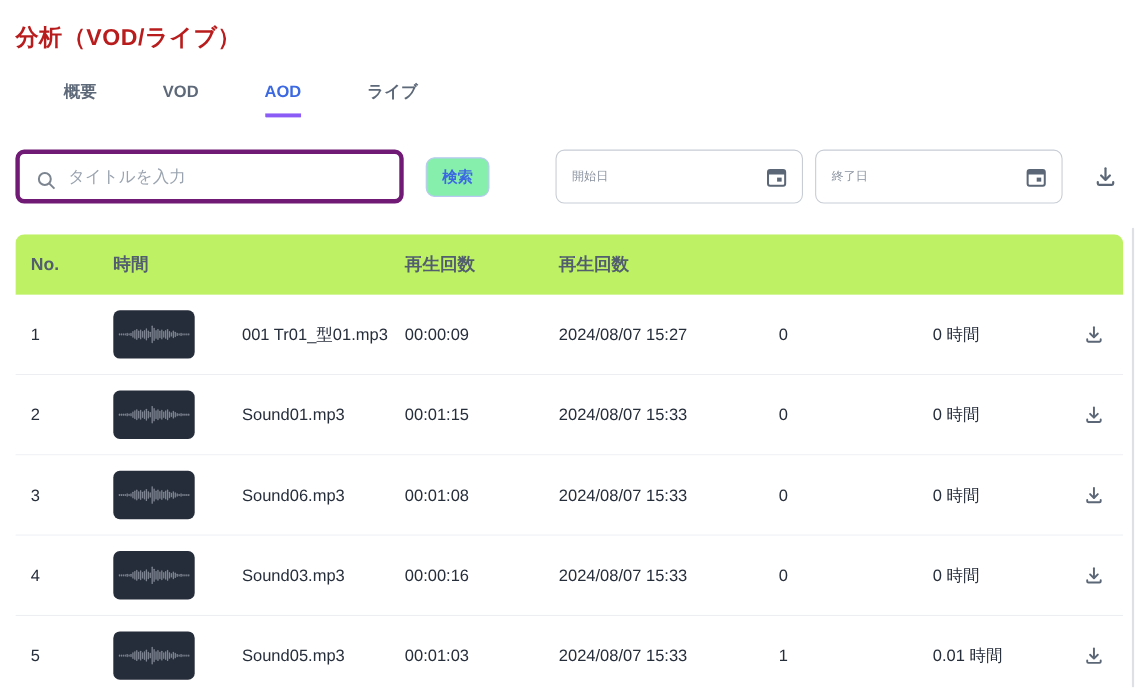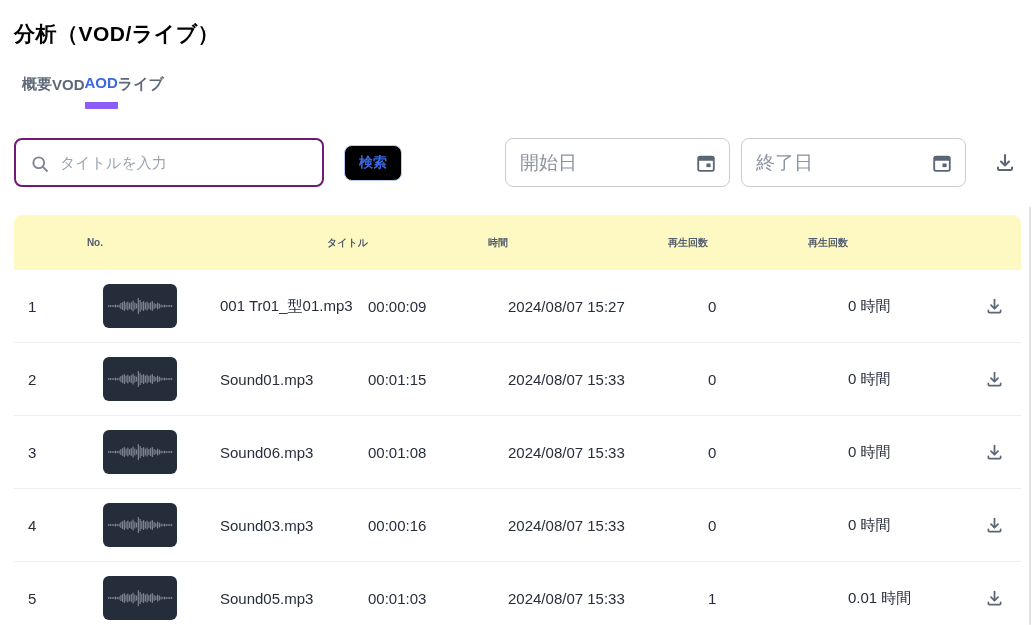--- a/index.html
+++ b/index.html
@@ -11,62 +11,62 @@
     overflow:hidden;
     position:relative;
   }
   .page { padding:0 14px; }
 
   
   .page-title {
     margin-top:20px;
     font-size:21px;
     font-weight:700;
-    color:#000000;
+    color:#b91c1c;
     letter-spacing:.5px;
   }
 
   
-  .tabs { display:flex; margin-top:26px; padding-left:8px; }
+  .tabs { display:flex; gap:60px; margin-top:26px; padding-left:8px;margin-left:36px; }
   .tab {
     font-size:15px; font-weight:700; color:#5d6878;
     padding-bottom:11px; cursor:pointer; background:none; border:none;
     border-bottom:3px solid transparent;
     font-family:inherit;
   }
-  .tab.active { color:#3c69e2; border-bottom:7px solid #8b5cf6; border-radius:1px; }
+  .tab.active { color:#3c69e2; border-bottom:4px solid #8b5cf6; border-radius:1px; }
 
   
   .toolbar { display:flex; align-items:center; margin-top:29px; }
   .search-box {
-    position:relative; width:310px; height:49px;
-    border:2px solid #701a75; border-radius:8px; background:#fff;
+    position:relative; width:353px; height:49px;
+    border:4px solid #701a75; border-radius:8px; background:#fff;
     display:flex; align-items:center;
   }
   .search-box svg { position:absolute; left:14px; top:14px; }
   .search-box input {
     border:none; outline:none; background:transparent;
     width:100%; height:100%; padding-left:44px; padding-right:10px;
     font-size:15px; color:#272e3b; font-family:inherit;
   }
   .search-box input::placeholder { color:#9aa3af; }
   .search-btn {
     margin-left:20px; height:36px; padding:0 14px;
-    background:#000000; border:1px solid #b9c9f2; border-radius:8px;
+    background:#86efac; border:1px solid #b9c9f2; border-radius:8px;
     color:#3c69e2; font-size:14px; font-weight:700; cursor:pointer;
     font-family:inherit;
   }
   .date-group { margin-left:auto; display:flex; align-items:center; gap:11px; }
   .date-field {
     width:225px; height:49px; border:1px solid #c8cdd5; border-radius:8px;
     display:flex; align-items:center; background:#fff;
   }
   .date-field input {
     border:none; outline:none; background:transparent; flex:1;
-    padding-left:14px; font-size:19px; color:#7f1d1d; font-family:inherit; min-width:0;
+    padding-left:14px; font-size:11px; color:#7f1d1d; font-family:inherit; min-width:0;
   }
   .date-field input::placeholder { color:#8b93a0; }
   .icon-btn {
     background:none; border:none; cursor:pointer; padding:4px;
     display:flex; align-items:center; justify-content:center;
   }
   .cal-btn { margin-right:8px; }
   .top-dl { margin-left:12px; }
 
   
@@ -76,22 +76,22 @@
     overflow:hidden;
     width:1007px;
   }
   .grid-row {
     display:grid;
     grid-template-columns:75px 265px 140px 200px 140px 120px 1fr;
     align-items:center;
     padding-left:14px;
   }
   .thead {
-    background:#fef9c3; height:55px;
-    font-size:10px; font-weight:700; color:#525e6e;text-align:right;
+    background:#bef264; height:55px;
+    font-size:16px; font-weight:700; color:#525e6e;
   }
   .trow {
     height:73px; background:#fff;
     border-bottom:1px solid #eceef2;
     font-size:15px; color:#272e3b;
   }
   .c-title { display:flex; align-items:center;gap:25px; }
   .thumb {
     width:74px; height:44px; background:#262d3a; border-radius:6px;
     display:flex; align-items:center; justify-content:center; flex:0 0 auto;
@@ -155,21 +155,20 @@
           <path d="M8 10.5l4 4 4-4"></path>
           <path d="M5 16.5v1.3a1.2 1.2 0 0 0 1.2 1.2h11.6a1.2 1.2 0 0 0 1.2-1.2v-1.3"></path>
         </svg>
       </button>
     </div>
   </div>
 
   <div class="table">
     <div class="grid-row thead">
       <div>No.</div>
-      <div>タイトル</div>
       <div>時間</div>
       <div>再生回数</div>
       <div>再生回数</div>
       <div></div>
     </div>
     <div id="tbody">
   <div class="grid-row trow">
     <div>1</div>
     <div class="c-title">
       <span class="thumb">

